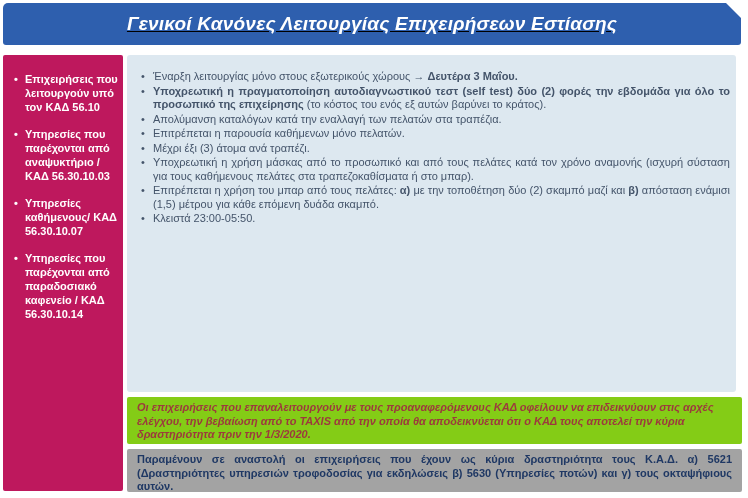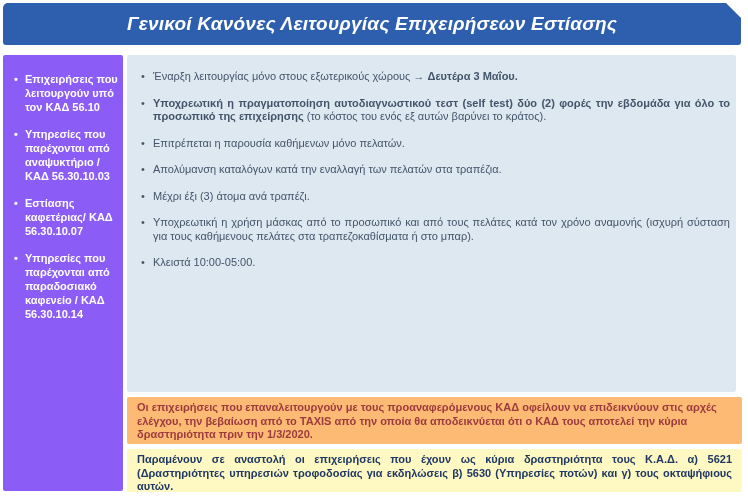--- a/index.html
+++ b/index.html
@@ -43,64 +43,65 @@
   .content{
     position:absolute;left:127px;top:55px;width:609px;height:337px;
     background:#dde8f0;border-radius:3px;box-sizing:border-box;
     padding:15px 6px 0 14px;overflow:hidden;
   }
   .content ul{list-style:none;margin:0;padding:0;}
   .content li{
     position:relative;padding-left:12px;color:#44546a;
     font-size:11px;line-height:13.5px;text-align:justify;
   }
-  .content li + li{margin-top:13px;}
+  .content li + li{margin-top:1px;}
   .content li::before{
     content:"\2022";position:absolute;left:0;top:0;color:#44546a;
   }
   .content li b{font-weight:bold;}
 
   
   .notice{
     position:absolute;left:127px;width:615px;box-sizing:border-box;
     background:#a9cbd2;border-radius:2px;
     font-size:11px;font-weight:bold;line-height:13.5px;
     padding:4px 10px;
   }
   .notice-red{top:397px;height:47px;color:#9c3a3d;text-align:left;}
   .notice-blue{top:449px;height:43px;color:#1f3864;text-align:justify;}
 </style>
 </head>
 <body>
 
-<div class="header" style="background: rgb(46, 95, 174);">
+<div class="header" style="background: rgb(46, 95, 174); text-decoration: underline;">
   <span class="title" style="color: rgb(255, 255, 255);">Γενικοί Κανόνες Λειτουργίας Επιχειρήσεων Εστίασης</span>
   <span class="corner-cut"></span>
 </div>
 
-<aside class="sidebar" style="background: #8b5cf6; color: rgb(255, 255, 255);">
+<aside class="sidebar" style="background: #be185d; color: rgb(255, 255, 255);">
   <ul id="sidebar-list">
       <li>Επιχειρήσεις που λειτουργούν υπό τον ΚΑΔ 56.10</li>
       <li>Υπηρεσίες που παρέχονται από αναψυκτήριο /ΚΑΔ 56.30.10.03</li>
-      <li>Εστίασης καφετέριας/ ΚΑΔ 56.30.10.07</li>
+      <li>Υπηρεσίες καθήμενους/ ΚΑΔ 56.30.10.07</li>
       <li>Υπηρεσίες που παρέχονται από παραδοσιακό καφενείο / ΚΑΔ 56.30.10.14</li>
     </ul>
 </aside>
 
 <main class="content" style="background: rgb(221, 232, 240); color: rgb(68, 84, 106);">
   <ul id="main-list">
       <li><span>Έναρξη λειτουργίας μόνο στους εξωτερικούς χώρους → </span><b>Δευτέρα 3 Μαΐου.</b></li>
       <li><b>Υποχρεωτική η πραγματοποίηση αυτοδιαγνωστικού τεστ (self test) δύο (2) φορές την εβδομάδα για όλο το προσωπικό της επιχείρησης </b><span>(το κόστος του ενός εξ αυτών βαρύνει το κράτος).</span></li>
+      <li><span>Απολύμανση καταλόγων κατά την εναλλαγή των πελατών στα τραπέζια.</span></li>
       <li><span>Επιτρέπεται η παρουσία καθήμενων μόνο πελατών.</span></li>
-      <li><span>Απολύμανση καταλόγων κατά την εναλλαγή των πελατών στα τραπέζια.</span></li>
       <li><span>Μέχρι έξι (3) άτομα ανά τραπέζι.</span></li>
       <li><span>Υποχρεωτική η χρήση μάσκας από το προσωπικό και από τους πελάτες κατά τον χρόνο αναμονής (ισχυρή σύσταση για τους καθήμενους πελάτες στα τραπεζοκαθίσματα ή στο μπαρ).</span></li>
-      <li><span>Κλειστά 10:00-05:00.</span></li>
+      <li><span>Επιτρέπεται η χρήση του μπαρ από τους πελάτες: </span><b>α)</b><span> με την τοποθέτηση δύο (2) σκαμπό μαζί και </span><b>β)</b><span> απόσταση ενάμισι (1,5) μέτρου για κάθε επόμενη δυάδα σκαμπό.</span></li>
+      <li><span>Κλειστά 23:00-05:50.</span></li>
     </ul>
 </main>
 
-<div class="notice notice-red" style="background: #fdba74; color: rgb(156, 58, 61);">
+<div class="notice notice-red" style="background: #84cc16; color: rgb(156, 58, 61); font-style: italic;">
   <span>Οι επιχειρήσεις που επαναλειτουργούν με τους προαναφερόμενους ΚΑΔ οφείλουν να επιδεικνύουν στις αρχές ελέγχου, την βεβαίωση από το TAXIS από την οποία θα αποδεικνύεται ότι ο ΚΑΔ τους αποτελεί την κύρια δραστηριότητα πριν την 1/3/2020.</span>
 </div>
 
-<div class="notice notice-blue" style="background: #fef9c3; color: rgb(31, 56, 100);">
+<div class="notice notice-blue" style="background: #a3a3a3; color: rgb(31, 56, 100);">
   <span>Παραμένουν σε αναστολή οι επιχειρήσεις που έχουν ως κύρια δραστηριότητα τους Κ.Α.Δ. α) 5621 (Δραστηριότητες υπηρεσιών τροφοδοσίας για εκδηλώσεις β) 5630 (Υπηρεσίες ποτών) και γ) τους οκταψήφιους αυτών.</span>
 </div>
 
 </body></html>

